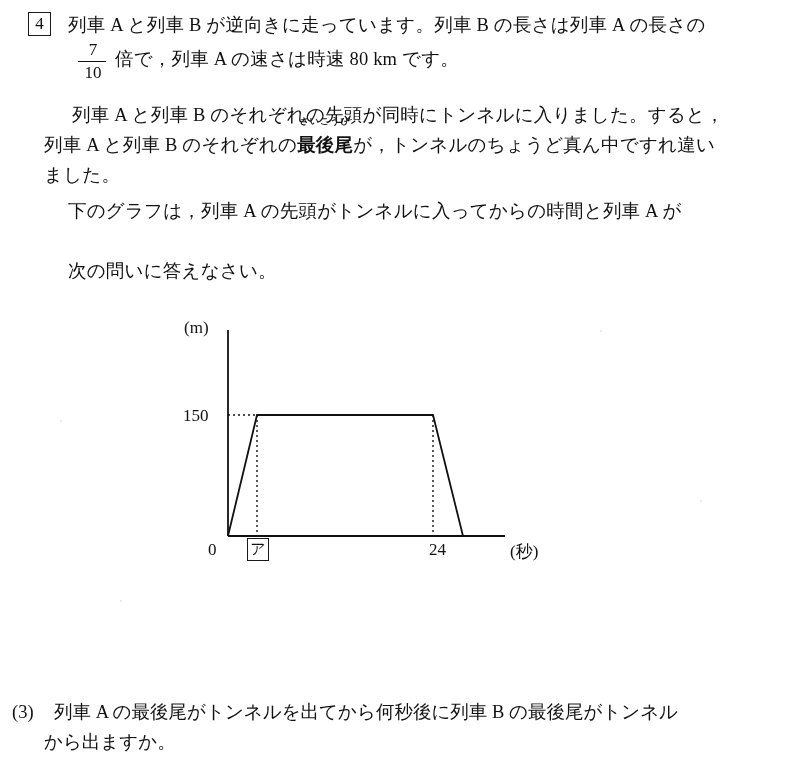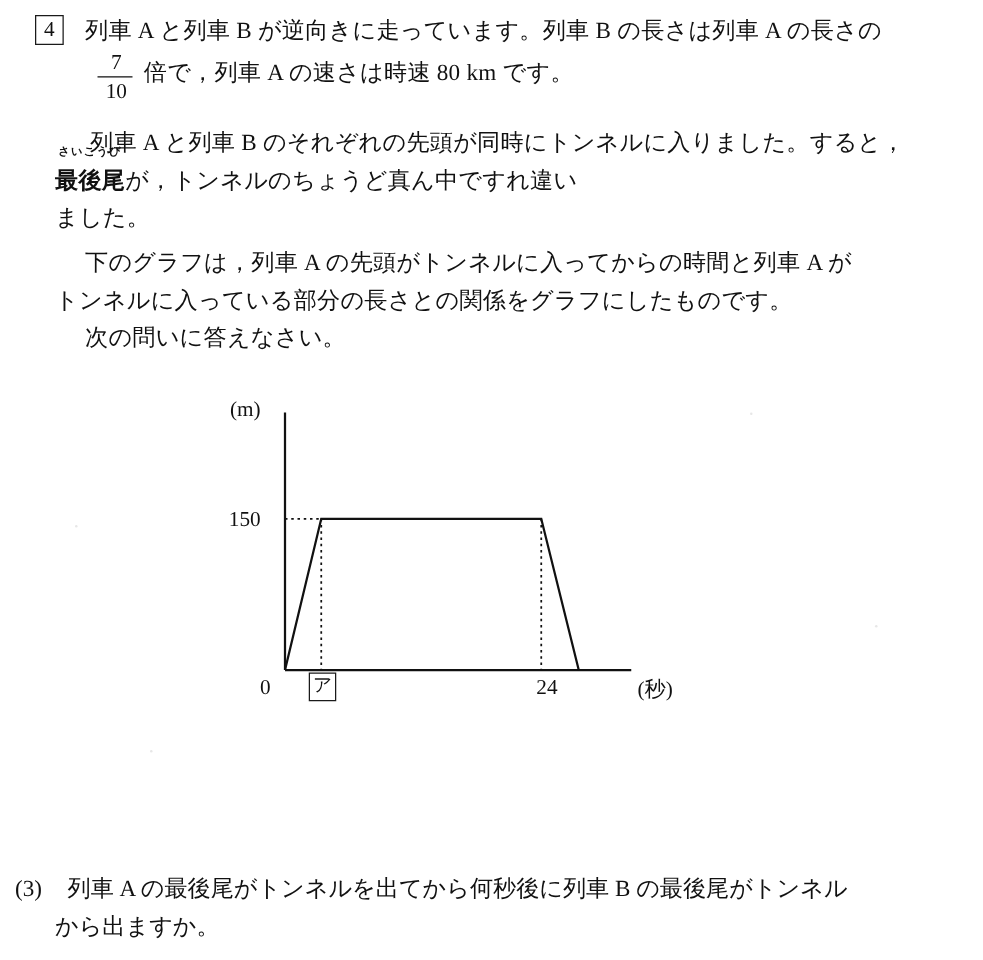--- a/index.html
+++ b/index.html
@@ -186,27 +186,26 @@
     <span class="num">7</span>
     <span class="bar"></span>
     <span class="den">10</span>
   </div>
 
   <div class="para line2a">倍で，列車 A の速さは時速 80 km です。</div>
 
   <div class="para line3">列車 A と列車 B のそれぞれの先頭が同時にトンネルに入りました。すると，</div>
 
   <div class="para line4">
-    <span class="ruby-wrap"><span class="ruby-text">さいこうび</span><span>最後尾</span></span><span>が，トンネルのちょうど真ん中ですれ違い</span>
+    <span>列車 A と列車 B のそれぞれの</span><span class="ruby-wrap"><span class="ruby-text">さいこうび</span><span>最後尾</span></span><span>が，トンネルのちょうど真ん中ですれ違い</span>
   </div>
 
   <div class="para line5">ました。</div>
 
   <div class="para line6">下のグラフは，列車 A の先頭がトンネルに入ってからの時間と列車 A が</div>
-  <div class="para line7">トンネルに入っている部分の長さとの関係をグラフにしたものです。</div>
   <div class="para line8">次の問いに答えなさい。</div>
 
   <div class="graph">
     <div class="axis-label-m">(m)</div>
     <div class="ylabel-150">150</div>
     <div class="origin-0">0</div>
     <div class="xlabel-24">24</div>
     <div class="box-a">ア</div>
     <div class="axis-label-sec">(秒)</div>
 

